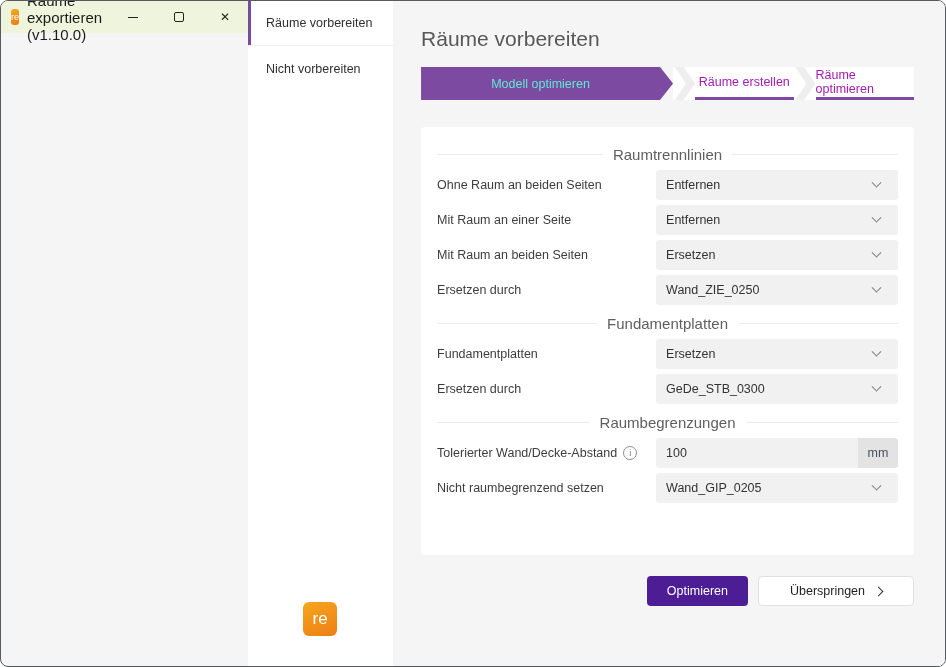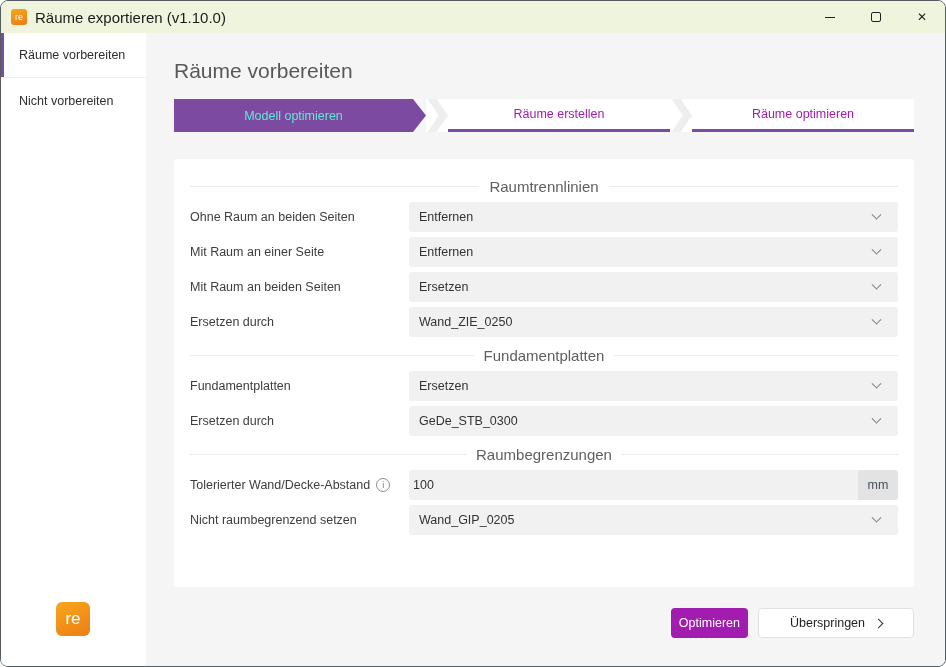--- a/index.html
+++ b/index.html
@@ -7,21 +7,21 @@
   body {
     width:946px; height:667px;
     font-family:"Liberation Sans", sans-serif;
     background:#fff;
   }
   .window {
     width:946px; height:667px;
     border:1px solid #565b60;
     border-radius:8px;
     overflow:hidden;
-    display:flex; flex-direction:column;
+    display:flex; flex-direction:row;
     background:#f5f5f5;
   }
   
   .titlebar {
     height:32px; flex:0 0 32px;
     background:#eff5dc;
     display:flex; align-items:center;
     padding-left:10px;
   }
   .app-icon {
@@ -106,31 +106,31 @@
     font-size:12.5px; color:#333; cursor:pointer;
   }
   .vchev {
     width:7px; height:7px; margin-left:auto; margin-right:8px;
     border-right:1.4px solid #7f7f7f; border-bottom:1.4px solid #7f7f7f;
     transform:rotate(45deg) translate(-2px,-2px);
   }
   .ctl.input-ctl { padding:0; overflow:hidden; cursor:text; }
   .ctl.input-ctl input {
     flex:1; height:100%; border:0; background:transparent; outline:none;
-    padding:0 4px; font:inherit; font-size:12.5px; color:#333;
+    padding:0 10px; font:inherit; font-size:12.5px; color:#333;
   }
   .unit {
     width:40px; height:100%; background:#e3e3e3;
     display:flex; align-items:center; justify-content:center;
     font-size:12.5px; color:#47525e; border-radius:0 3px 3px 0;
   }
   
   .footer { display:flex; justify-content:flex-end; gap:10px; margin-top:21px; }
   .btn { height:30px; border-radius:4px; display:flex; align-items:center; font-size:12.5px; cursor:pointer; }
-  .btn-primary { background:#a21caf; color:#fff; padding:0 8px; border:0; }
+  .btn-primary { background:#4c1d95; color:#fff; padding:0 20px; border:0; }
   .btn-secondary { background:#fff; color:#1f1f1f; padding:0 31px; border:1px solid #e1e1e1; gap:10px; }
   .rchev {
     width:7px; height:7px;
     border-top:1.6px solid #333; border-right:1.6px solid #333;
     transform:rotate(45deg);
   }
 </style>
 </head>
 <body>
 

